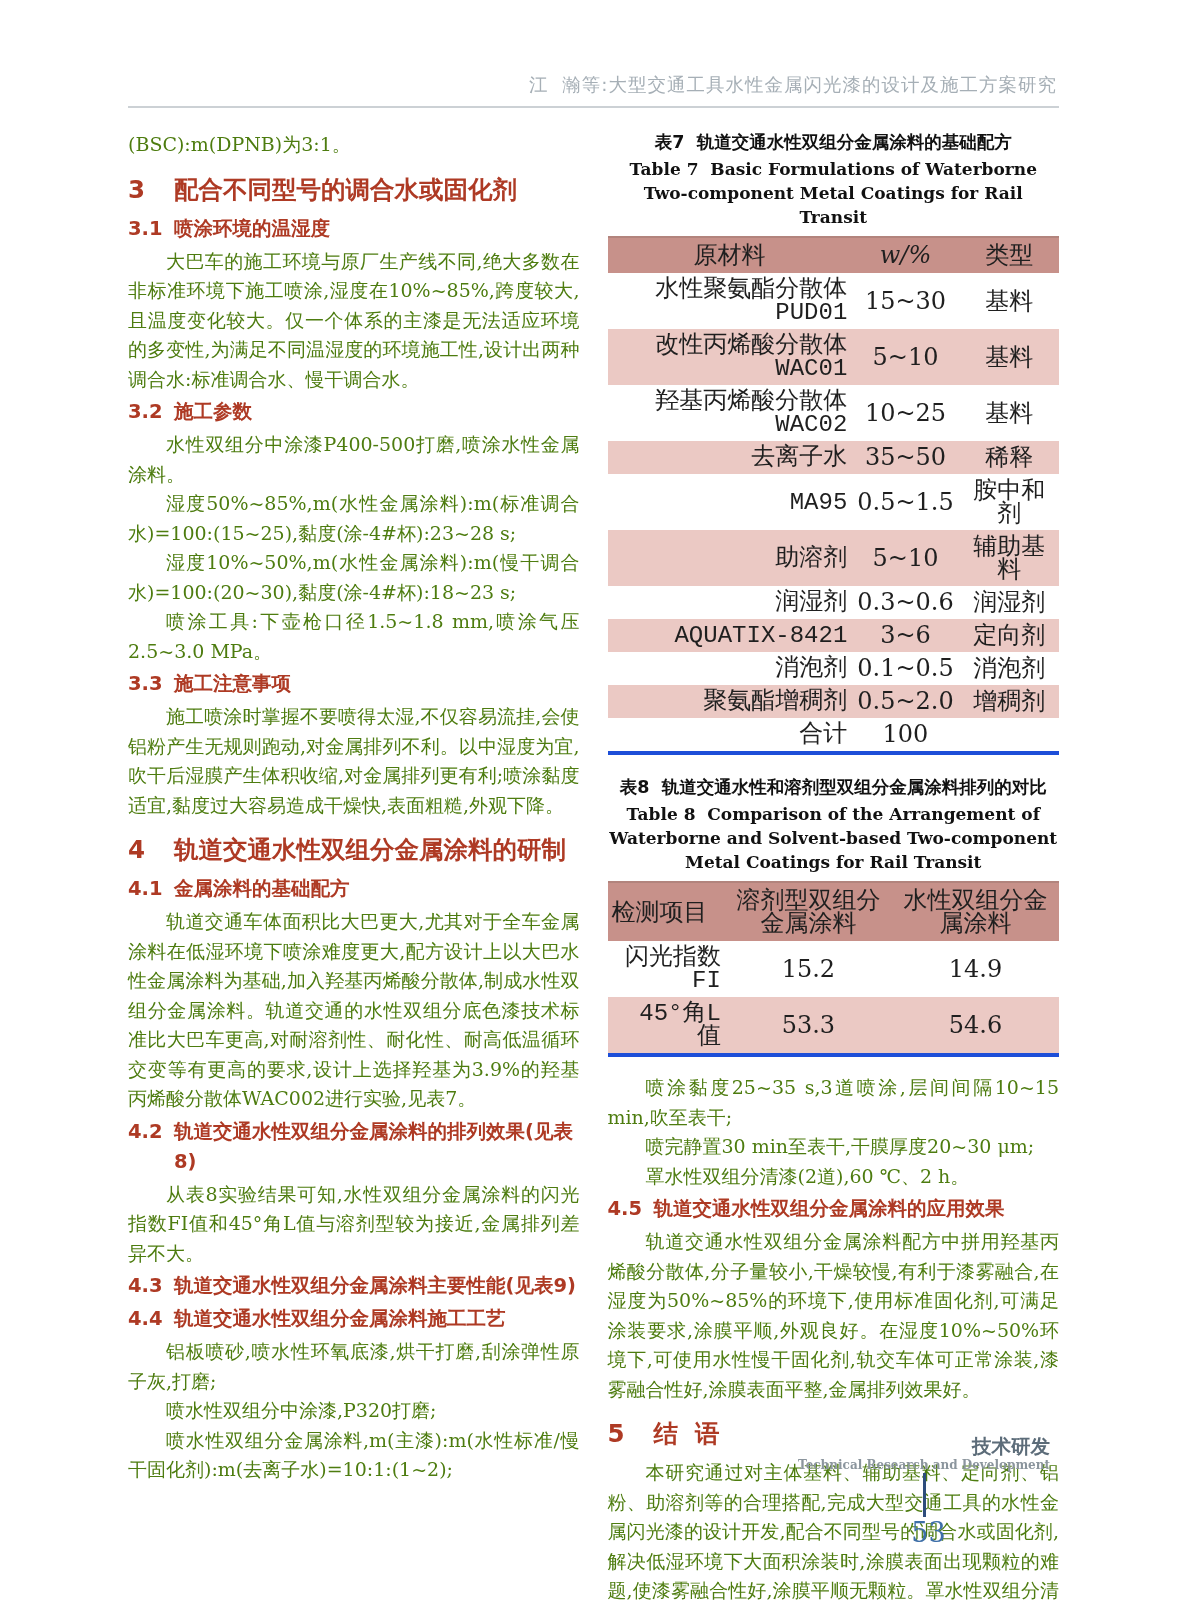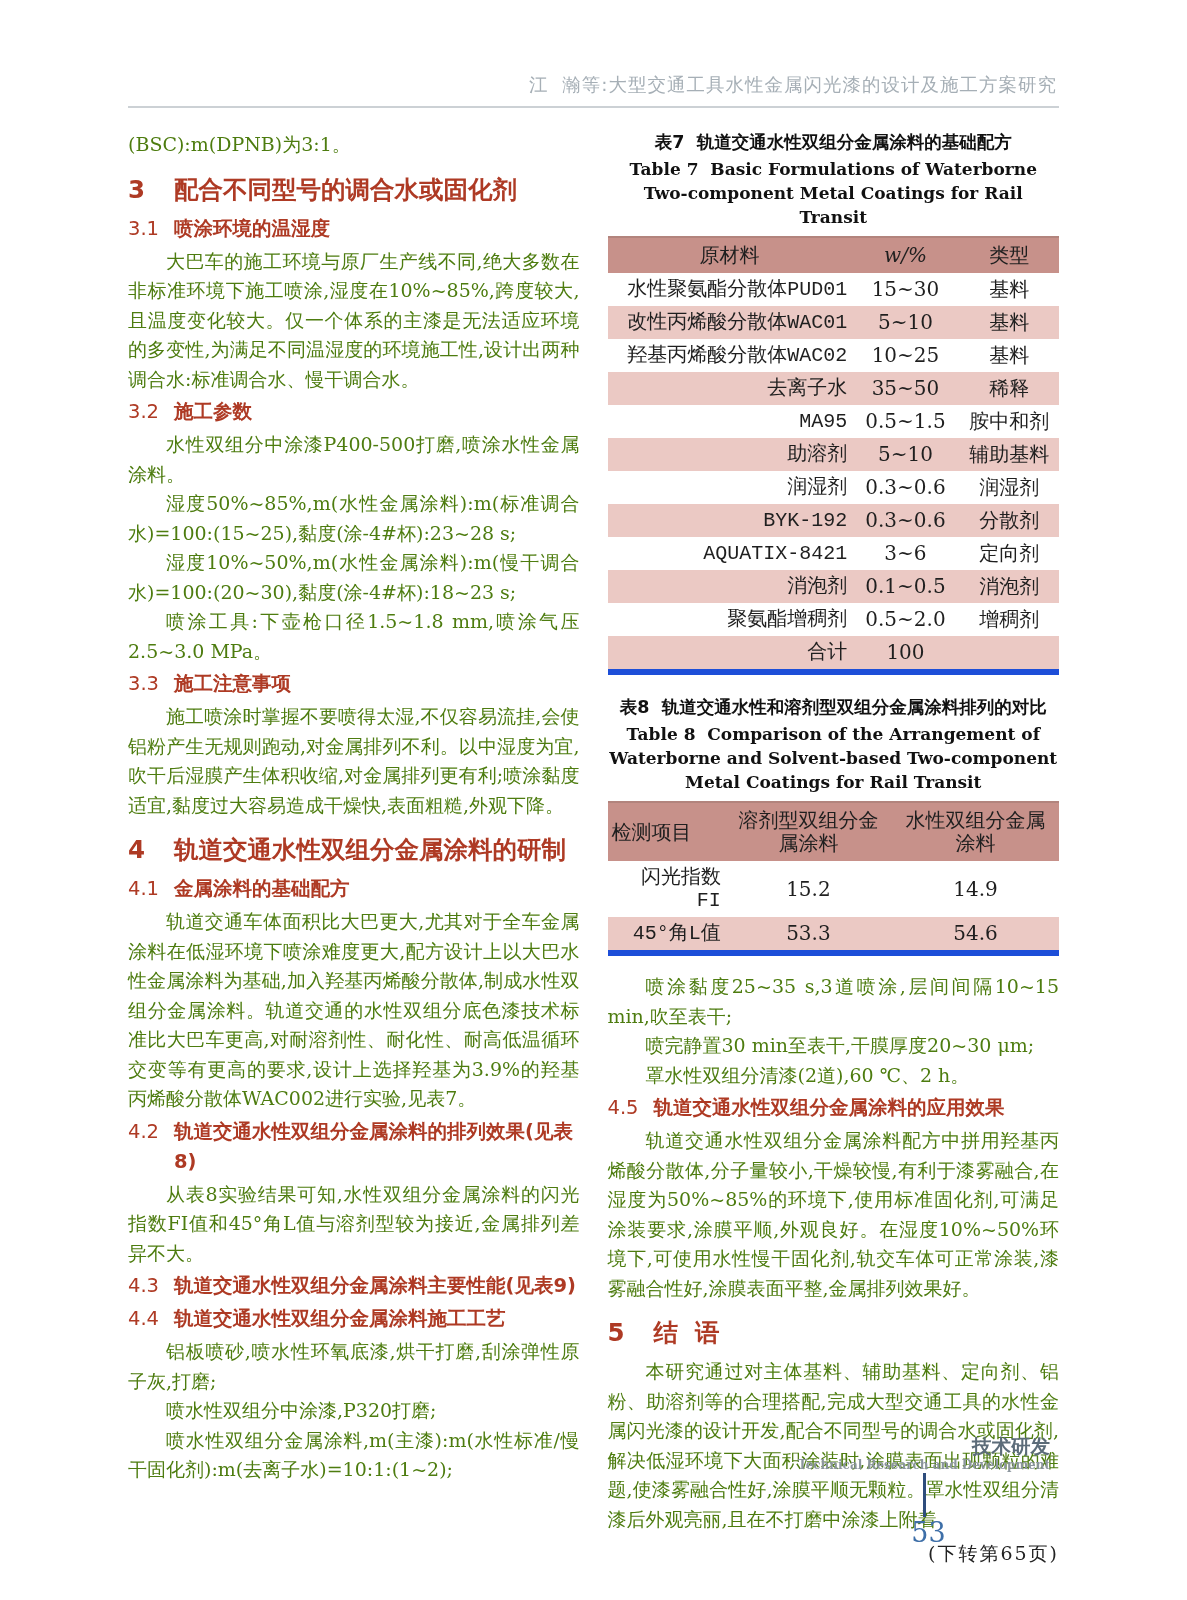--- a/index.html
+++ b/index.html
@@ -48,41 +48,41 @@
     margin:14px 0 8px;
   }
   .h2 .num { flex:0 0 46px; }
   .h3 {
     display:flex; align-items:baseline;
     font-family:"DejaVu Sans","Liberation Sans",sans-serif;
     font-weight:bold; color:#ae3a24;
     font-size:19.5px; line-height:30px;
     margin:3px 0 3px;
   }
-  .h3 .num { flex:0 0 46px; font-weight:normal; }
+  .h3 .num { flex:0 0 46px; font-weight:bold; }
   .h3 .ttl { flex:1 1 auto; }
 
   
   .cap-cn {
     text-align:center;
     font-family:"DejaVu Sans","Liberation Sans",sans-serif;
     font-weight:bold; font-size:17.5px; line-height:25px; color:#111;
   }
   .cap-en {
     text-align:center; font-weight:bold;
     font-size:17px; line-height:24px; color:#111;
     margin:2px 0 7px;
   }
 
   
   table.data {
     width:100%; border-collapse:collapse;
-    font-size:20px; line-height:23px;
+    font-size:24px; line-height:23px;
     border-top:2.5px solid #b2847d;
-    border-bottom:6px solid #1d4ed8;
+    border-bottom:4px solid #1d4ed8;
     margin-bottom:4px;
   }
   table.data th {
     background:#c7918a; font-weight:normal;
     padding:6px 4px; text-align:center; vertical-align:middle;
   }
   table.data td { padding:5px 4px; text-align:center; vertical-align:middle; }
   table.data td:first-child { text-align:right; padding-left:10px;font-family:Liberation Mono, monospace; }
   table.data th:first-child { text-align:center; }
   table.data tbody tr:nth-child(even) { background:#ebc9c4; }
@@ -228,25 +228,20 @@
             </tr>
           <tr>
               <td>助溶剂</td>
               <td>5~10</td>
               <td>辅助基料</td>
             </tr>
           <tr>
               <td>润湿剂</td>
               <td>0.3~0.6</td>
               <td>润湿剂</td>
-            </tr>
-          <tr>
-              <td>BYK-192</td>
-              <td>0.3~0.6</td>
-              <td>分散剂</td>
             </tr>
           <tr>
               <td>AQUATIX-8421</td>
               <td>3~6</td>
               <td>定向剂</td>
             </tr>
           <tr>
               <td>消泡剂</td>
               <td>0.1~0.5</td>
               <td>消泡剂</td>

